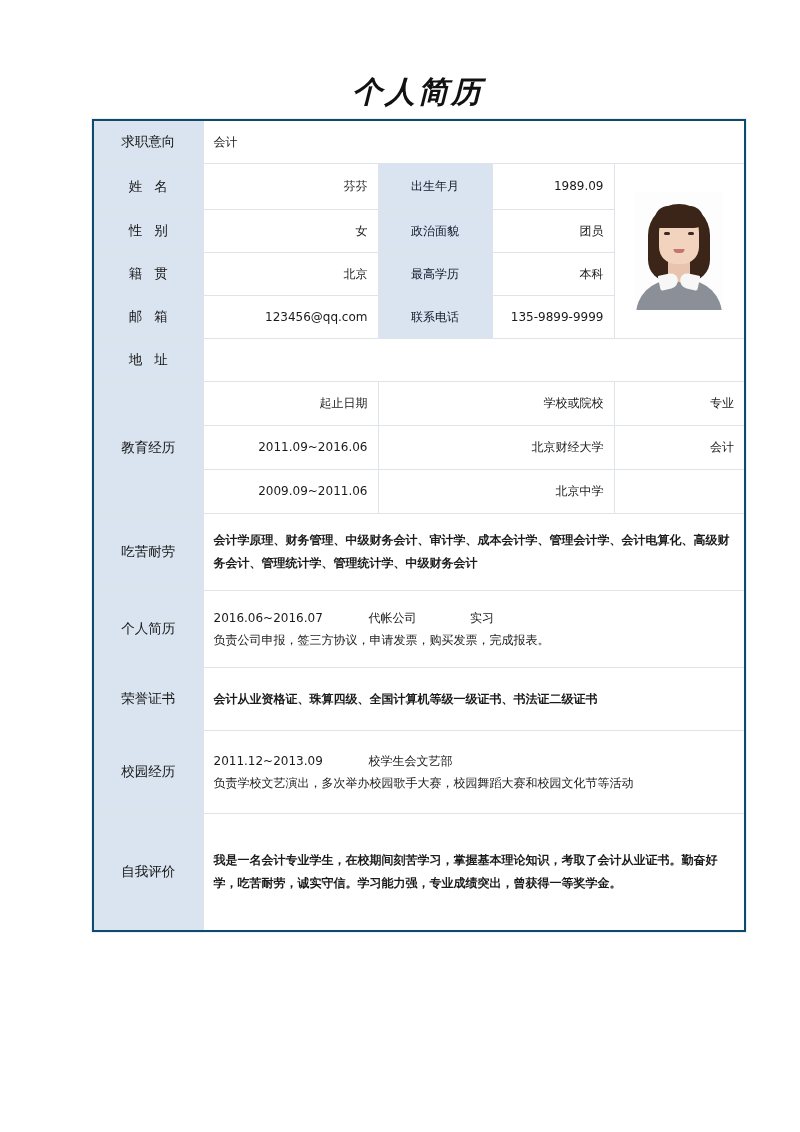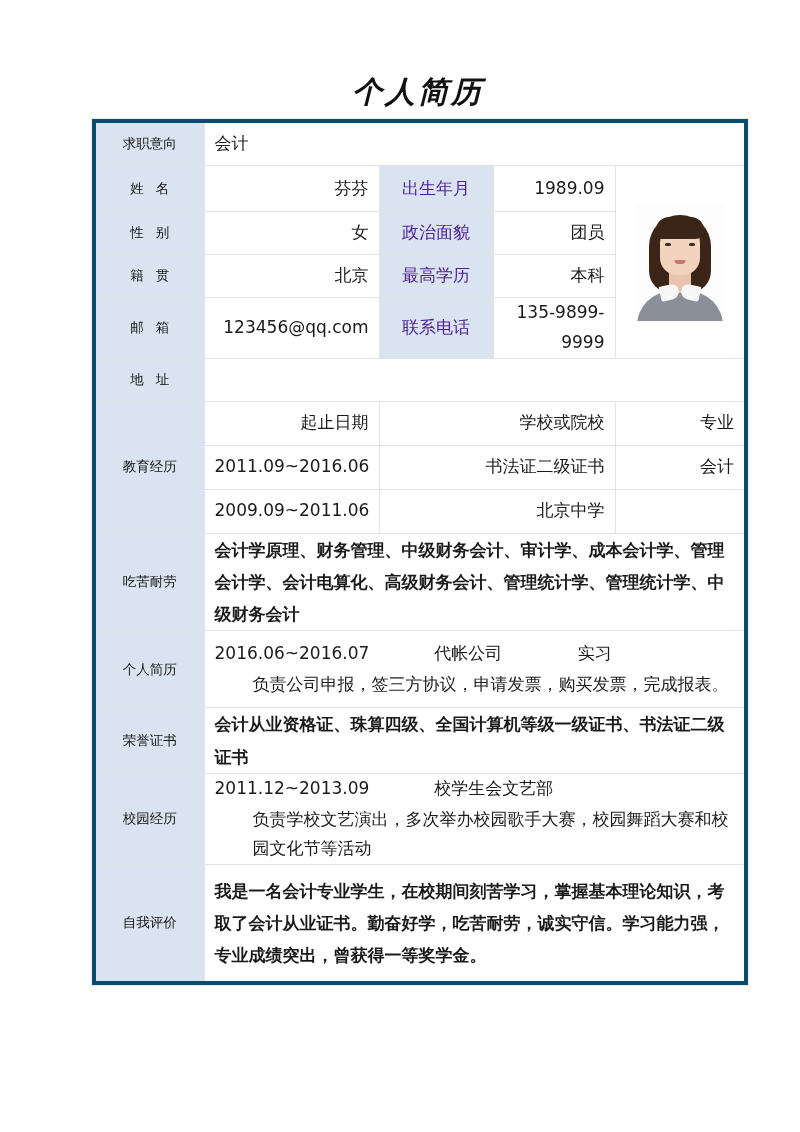--- a/index.html
+++ b/index.html
@@ -40,26 +40,26 @@
   }
 
   
   .resume-table {
     position: absolute;
     left: 74px;
     top: 119px;
     width: 652px;
     border-collapse: collapse;
     table-layout: fixed;
-    border: 4px solid #0c4a6e;
+    border: 2px solid #0c4a6e;
     box-shadow: 0 0 0 1px #eceff2;
   }
   .resume-table td {
     border: 1px solid #dfe4e9;
-    font-size: 17px;
+    font-size: 12px;
     padding: 0 10px;
     vertical-align: middle;
     background: #fff;
     line-height: 1.75;
   }
 
   
   td.lab {
     background: #d9e4f0;
     text-align: center;
@@ -67,21 +67,21 @@
     color: #151515;
     padding: 0 6px;
   }
   td.lab.spread {
     letter-spacing: 0.9em;
     text-indent: 0.9em;
   }
   td.midlab {
     background: #d9e4f0;
     text-align: center;
-    color: #4c1d95;
+    color: #0f172a;
   }
 
   td.ctr { text-align: right; }
   td.lft { text-align: left; }
 
   td.photo-cell {
     background: #fff;
     padding: 0;
     text-align: center;
     vertical-align: middle;
@@ -186,21 +186,20 @@
     line-height: 1.85;
   }
   .blk .hdline {
     font-weight: normal;
     display: block;
     margin-bottom: 1px;
     white-space: pre;
   }
   .blk .bodyline {
     display: block;
-    margin-left: 38px;
   }
   .wrap-text {
     display: block;
     line-height: 1.9;
     font-weight: bold;
   }
 </style>
 </head>
 <body>
 
@@ -271,21 +270,21 @@
       </tr>
 
       <tr>
         <td class="lab" rowspan="3">教育经历</td>
         <td class="ctr" style="height:43px">起止日期</td>
         <td class="ctr" colspan="2">学校或院校</td>
         <td class="ctr">专业</td>
       </tr>
       <tr>
         <td class="ctr" style="height:43px">2011.09~2016.06</td>
-        <td class="ctr" colspan="2">书法证二级证书</td>
+        <td class="ctr" colspan="2">北京财经大学</td>
         <td class="ctr">会计</td>
       </tr>
       <tr>
         <td class="ctr" style="height:43px">2009.09~2011.06</td>
         <td class="ctr" colspan="2">北京中学</td>
         <td class="ctr"></td>
       </tr>
 
       <tr>
         <td class="lab" style="height:76px">吃苦耐劳</td>

